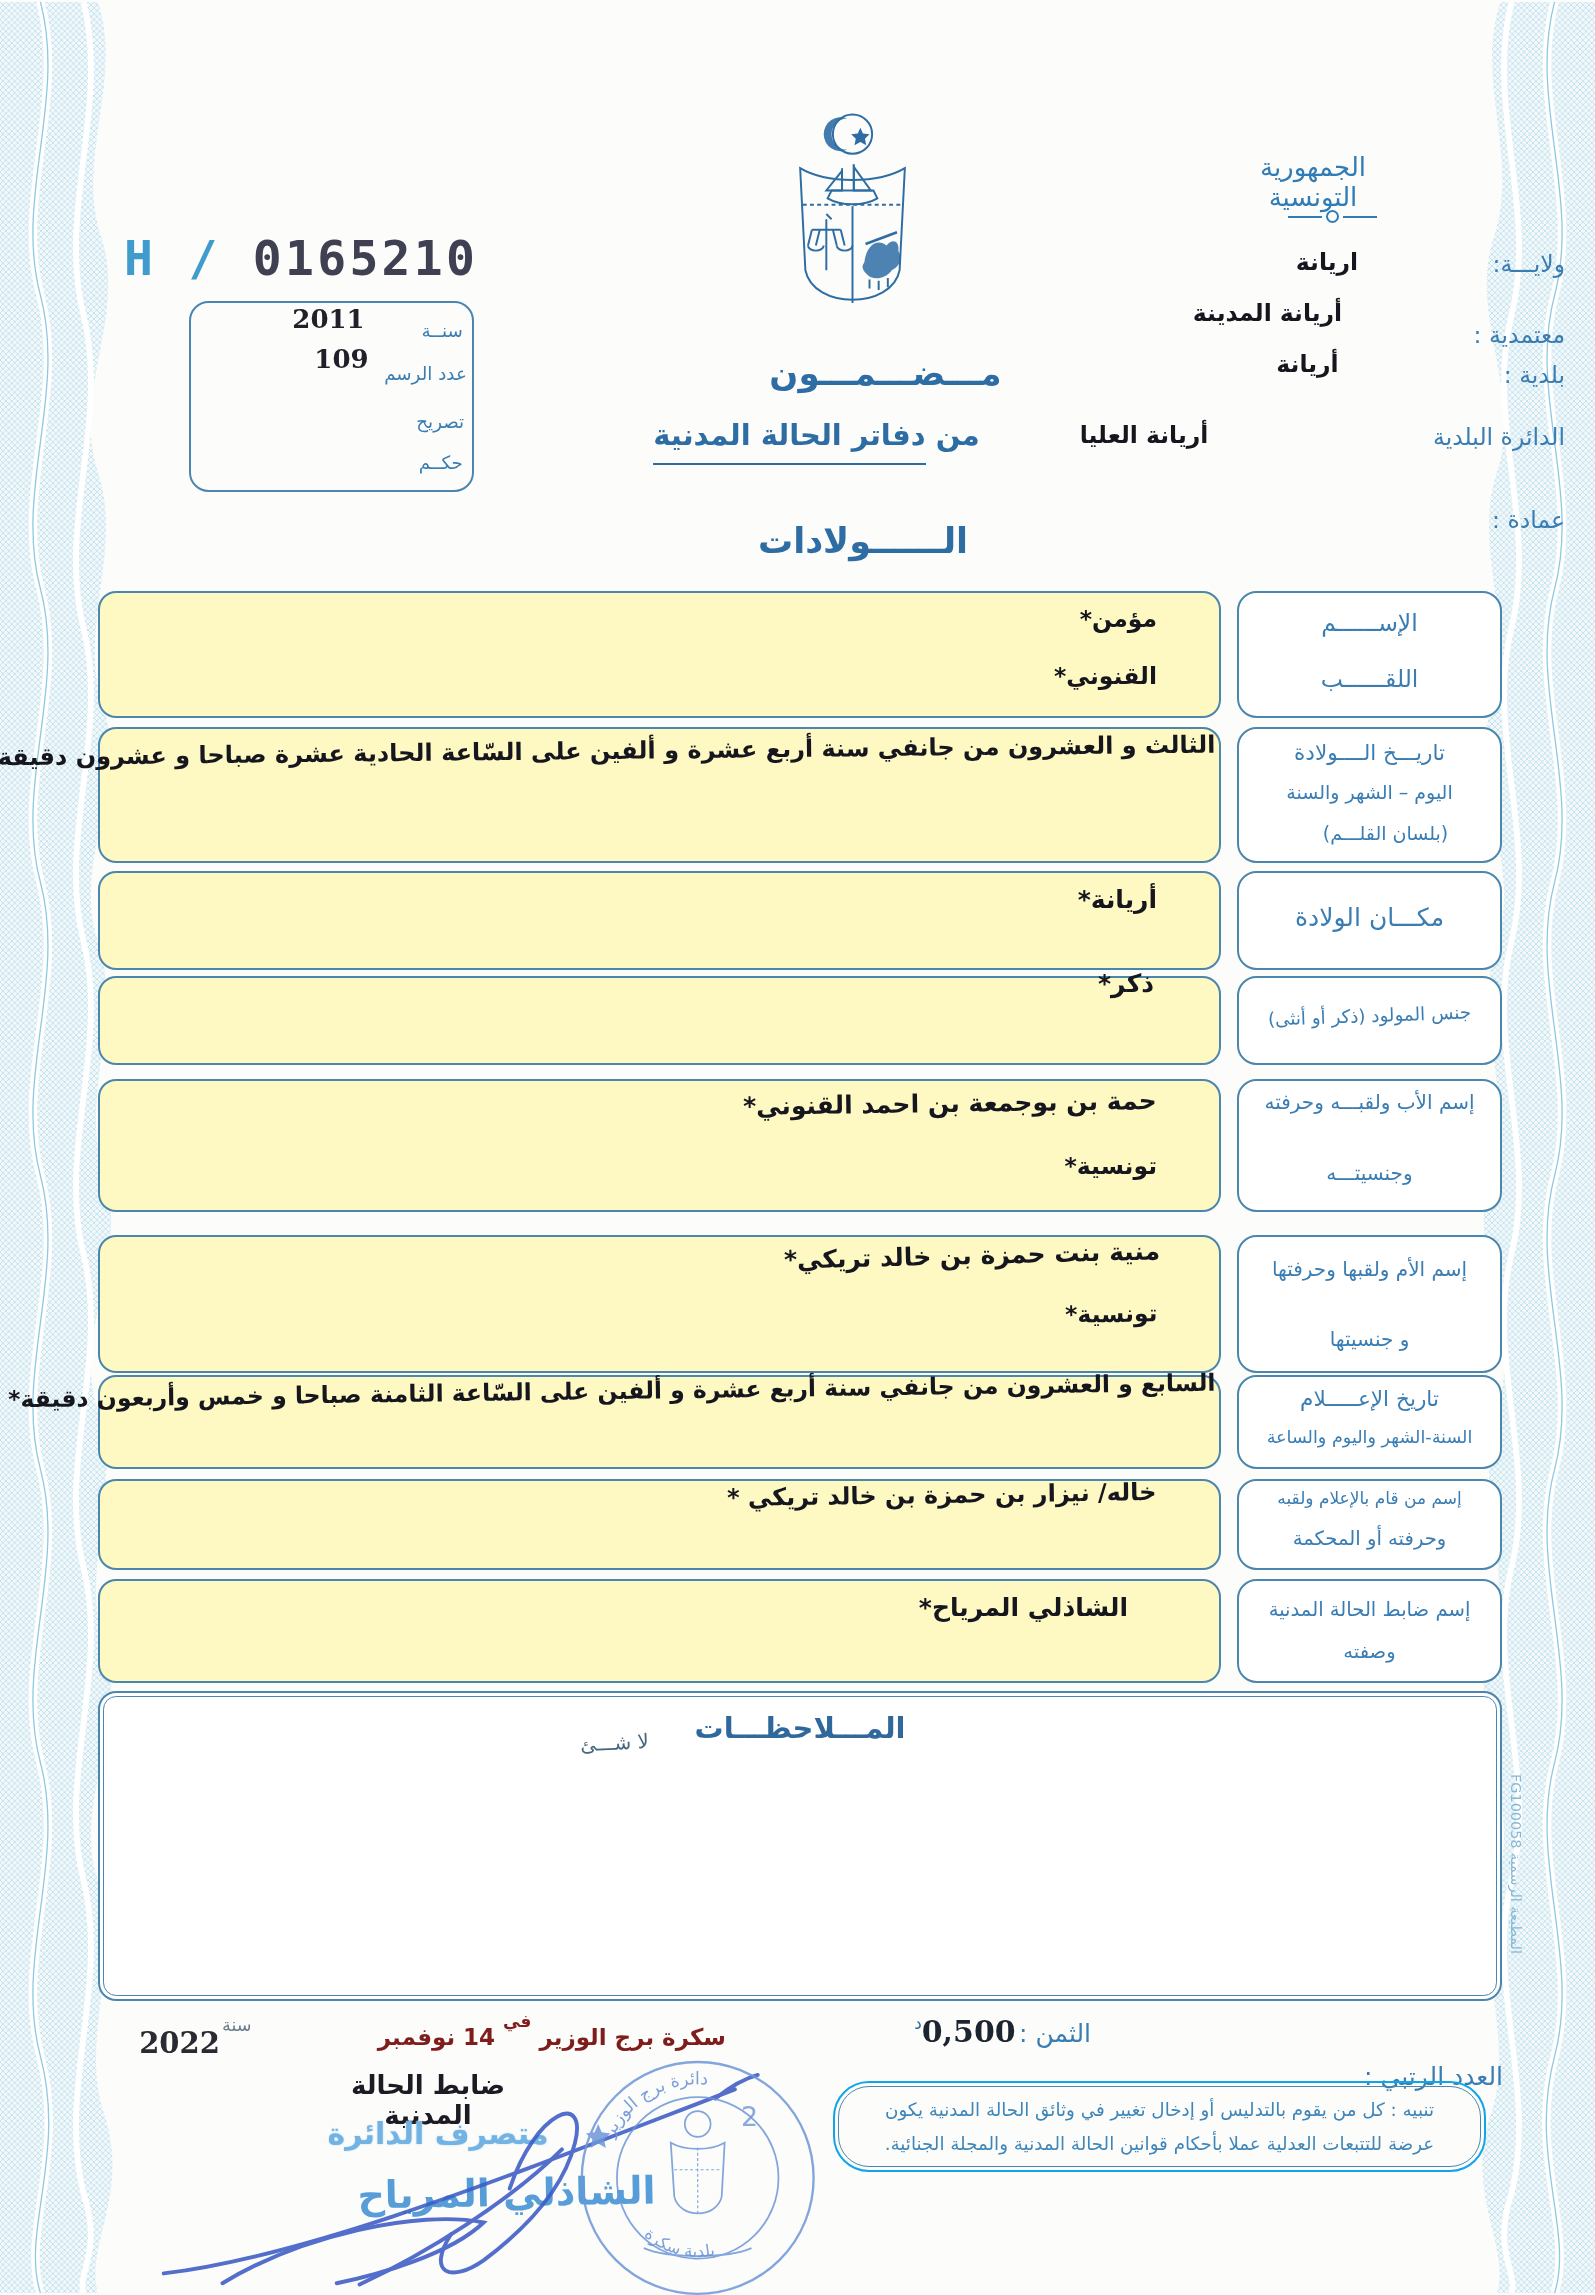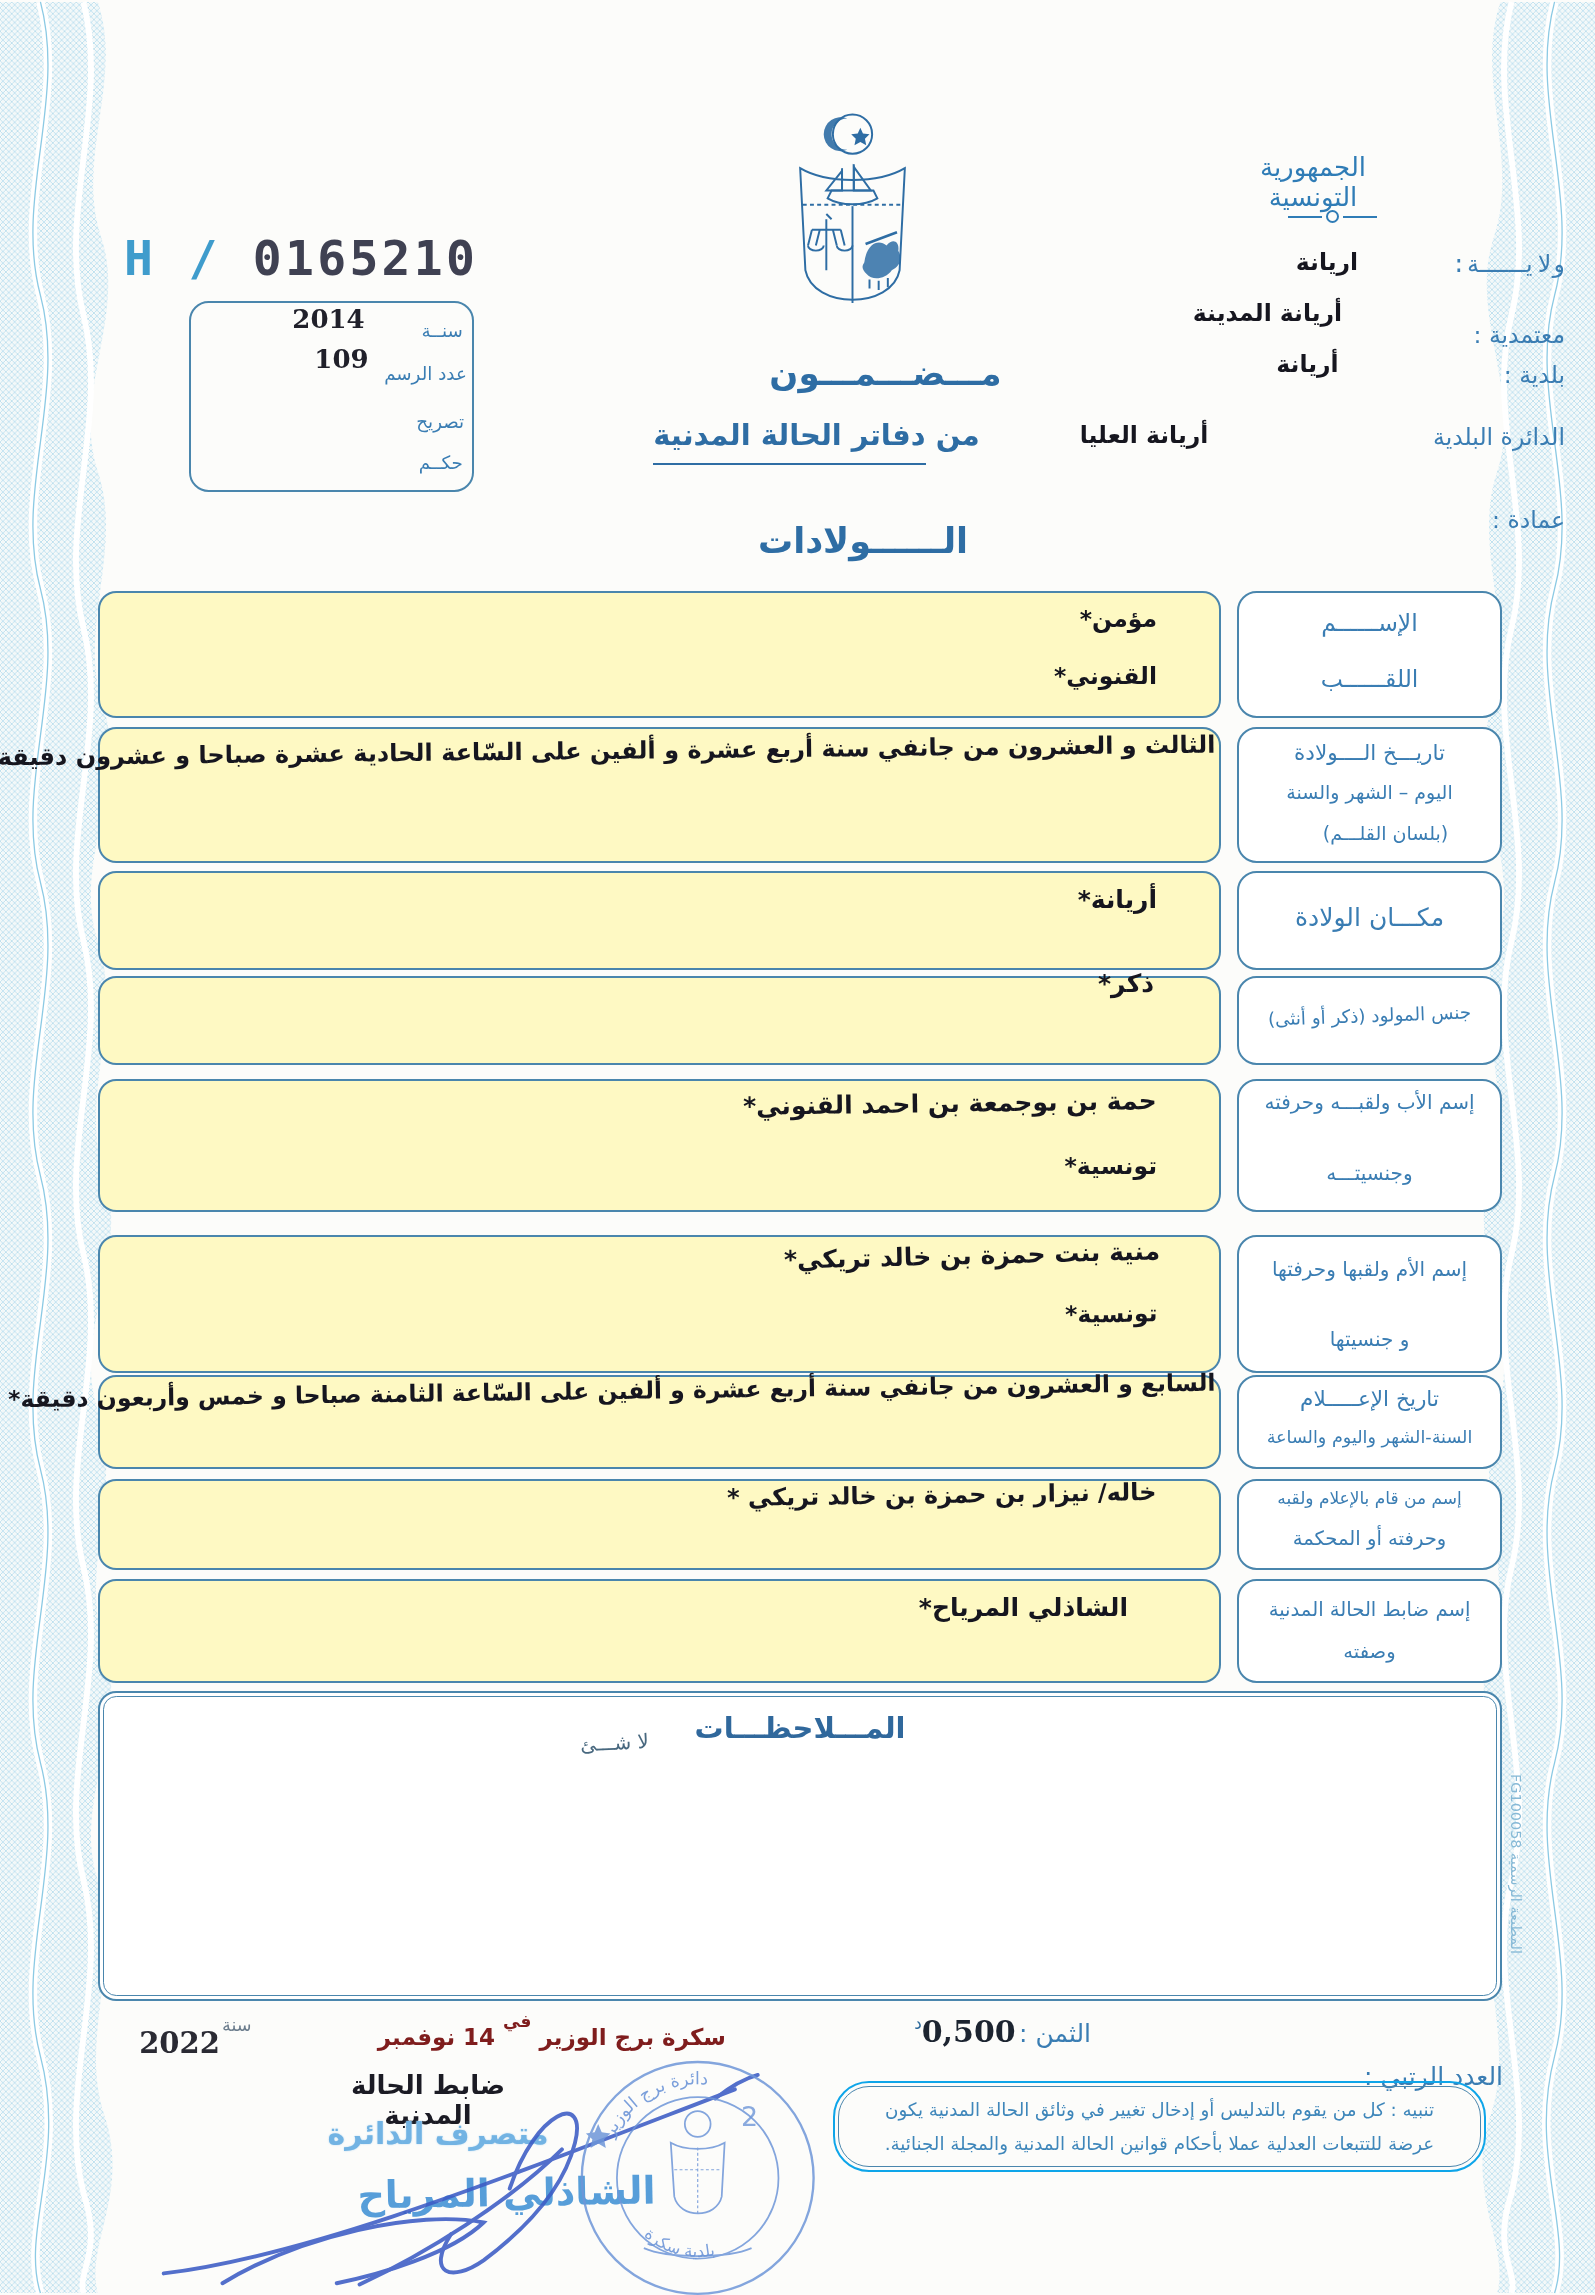--- a/index.html
+++ b/index.html
@@ -52,21 +52,21 @@
   <div class="abs ar" style="left:1215px;top:152px;width:196px;text-align:center;font-size:26px;color:#2f7cb6;">الجمهورية التونسية</div>
   <div class="abs rep-divider" style="left:1277px;top:210px;width:111px;">
       <i></i>
       <u></u>
       <i></i>
     </div>
 
   <div class="abs mono" style="left:124px;top:230px;font-size:48px;font-weight:700;letter-spacing:3.3px;"><span style="color:#3f9ccc;">H /</span> <span style="color:#3f4152;">0165210</span></div>
 
   <div class="abs" style="left:189px;top:301px;width:281px;height:187px;border:2px solid #4a86ad;border-radius:19.6px;">
-    <div class="abs serif" style="left:85px;top:1.3px;width:105px;text-align:center;font-size:26px;font-weight:700;color:#20202a;">2014</div>
+    <div class="abs serif" style="left:85px;top:1.3px;width:105px;text-align:center;font-size:26px;font-weight:700;color:#20202a;">2011</div>
     <div class="abs ar lab" style="right:9.1px;top:17px;font-size:18.3px;">سنــة</div>
     <div class="abs serif" style="left:98px;top:41px;width:105px;text-align:center;font-size:26px;font-weight:700;color:#20202a;">109</div>
     <div class="abs ar lab" style="right:5.2px;top:60px;font-size:18.3px;margin-left:16px;">عدد الرسم</div>
     <div class="abs ar lab" style="right:7.8px;top:108px;font-size:18.3px;">تصريح</div>
     <div class="abs ar lab" style="right:9.1px;top:149px;font-size:18.3px;">حكــم</div>
   </div>
 
   <svg class="abs" style="left:787px;top:108px" width="131" height="229" viewBox="0 0 200 350">
     <g stroke="#2e6da4" fill="none" stroke-width="3">
       <circle cx="100" cy="40" r="30"></circle>
@@ -84,21 +84,21 @@
       <path d="M120,208 L168,190" stroke-width="4"></path>
       <path d="M126,262 v14 M140,264 v14 M154,260 v14"></path>
     </g>
   </svg>
 
   <div class="abs ar" style="left:755px;top:353px;width:261px;text-align:center;font-size:34px;font-weight:700;color:#2e6da4;">مـــضـــمـــون</div>
   <div class="abs ar" style="left:640px;top:418px;width:353px;text-align:center;font-size:29px;font-weight:700;color:#2e6da4;"><span>من</span>
       <span style="border-bottom:2.6px solid #2e6da4;padding-bottom:11px;">دفاتر الحالة المدنية</span></div>
   <div class="abs ar" style="left:693px;top:521px;width:340px;text-align:center;font-size:35px;font-weight:700;color:#2e6da4;">الــــــولادات</div>
 
-  <div class="abs ar lab" style="left:1441px;top:250px;width:124px;font-size:23.5px;text-align:right;font-family:Liberation Mono, monospace;">ولايـــة:</div>
+  <div class="abs ar lab" style="left:1441px;top:250px;width:124px;font-size:23.5px;text-align:right;">ولايـــة:</div>
   <div class="abs ar val" style="left:1268px;top:248px;width:118px;font-size:23.5px;text-align:center;">اريانة</div>
 
   <div class="abs ar lab" style="left:1428px;top:321px;width:137px;font-size:23.5px;text-align:right;">معتمدية :</div>
   <div class="abs ar val" style="left:1176px;top:299px;width:183px;font-size:23.5px;text-align:center;">أريانة المدينة</div>
 
   <div class="abs ar lab" style="left:1454px;top:361px;width:111px;font-size:23.5px;text-align:right;">بلدية :</div>
   <div class="abs ar val" style="left:1255px;top:350px;width:105px;font-size:23.5px;text-align:center;">أريانة</div>
 
   <div class="abs ar lab" style="left:1382px;top:423px;width:183px;font-size:23.5px;text-align:right;">الدائرة البلدية</div>
   <div class="abs ar val" style="left:1059px;top:421px;width:170px;font-size:23.5px;text-align:center;">أريانة العليا</div>

